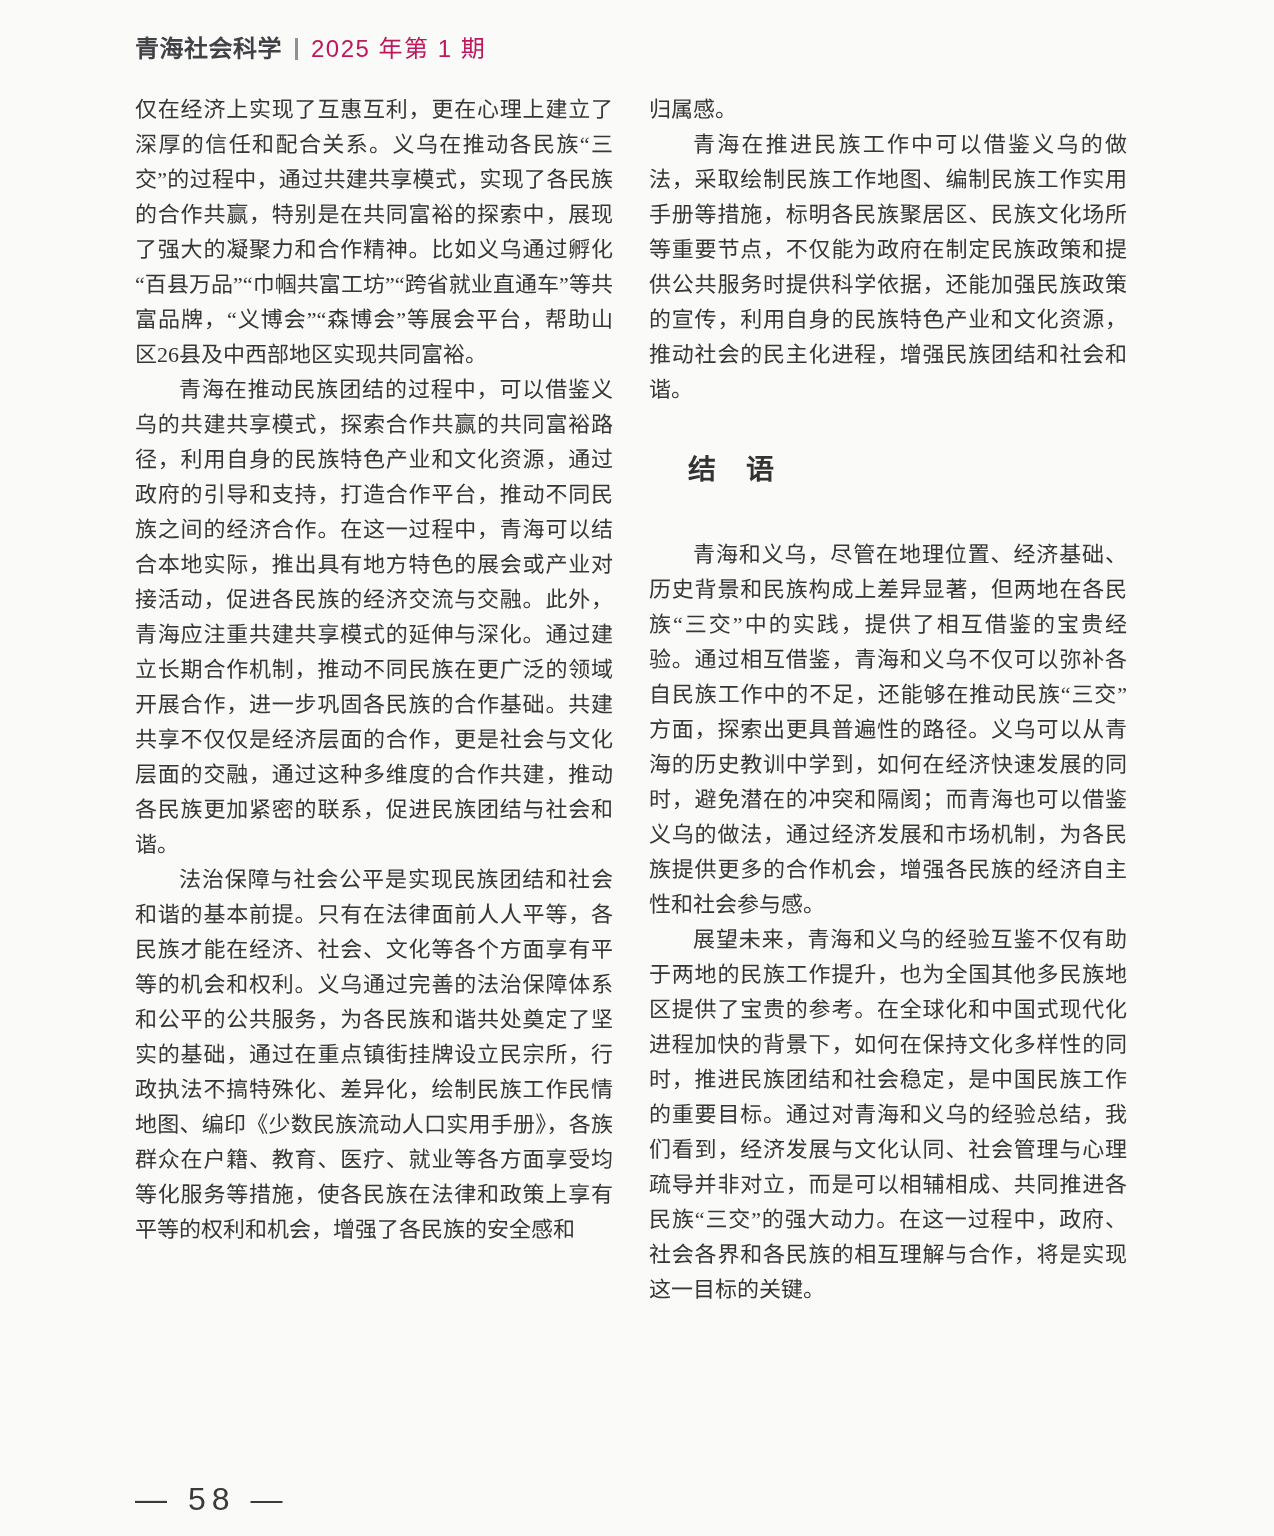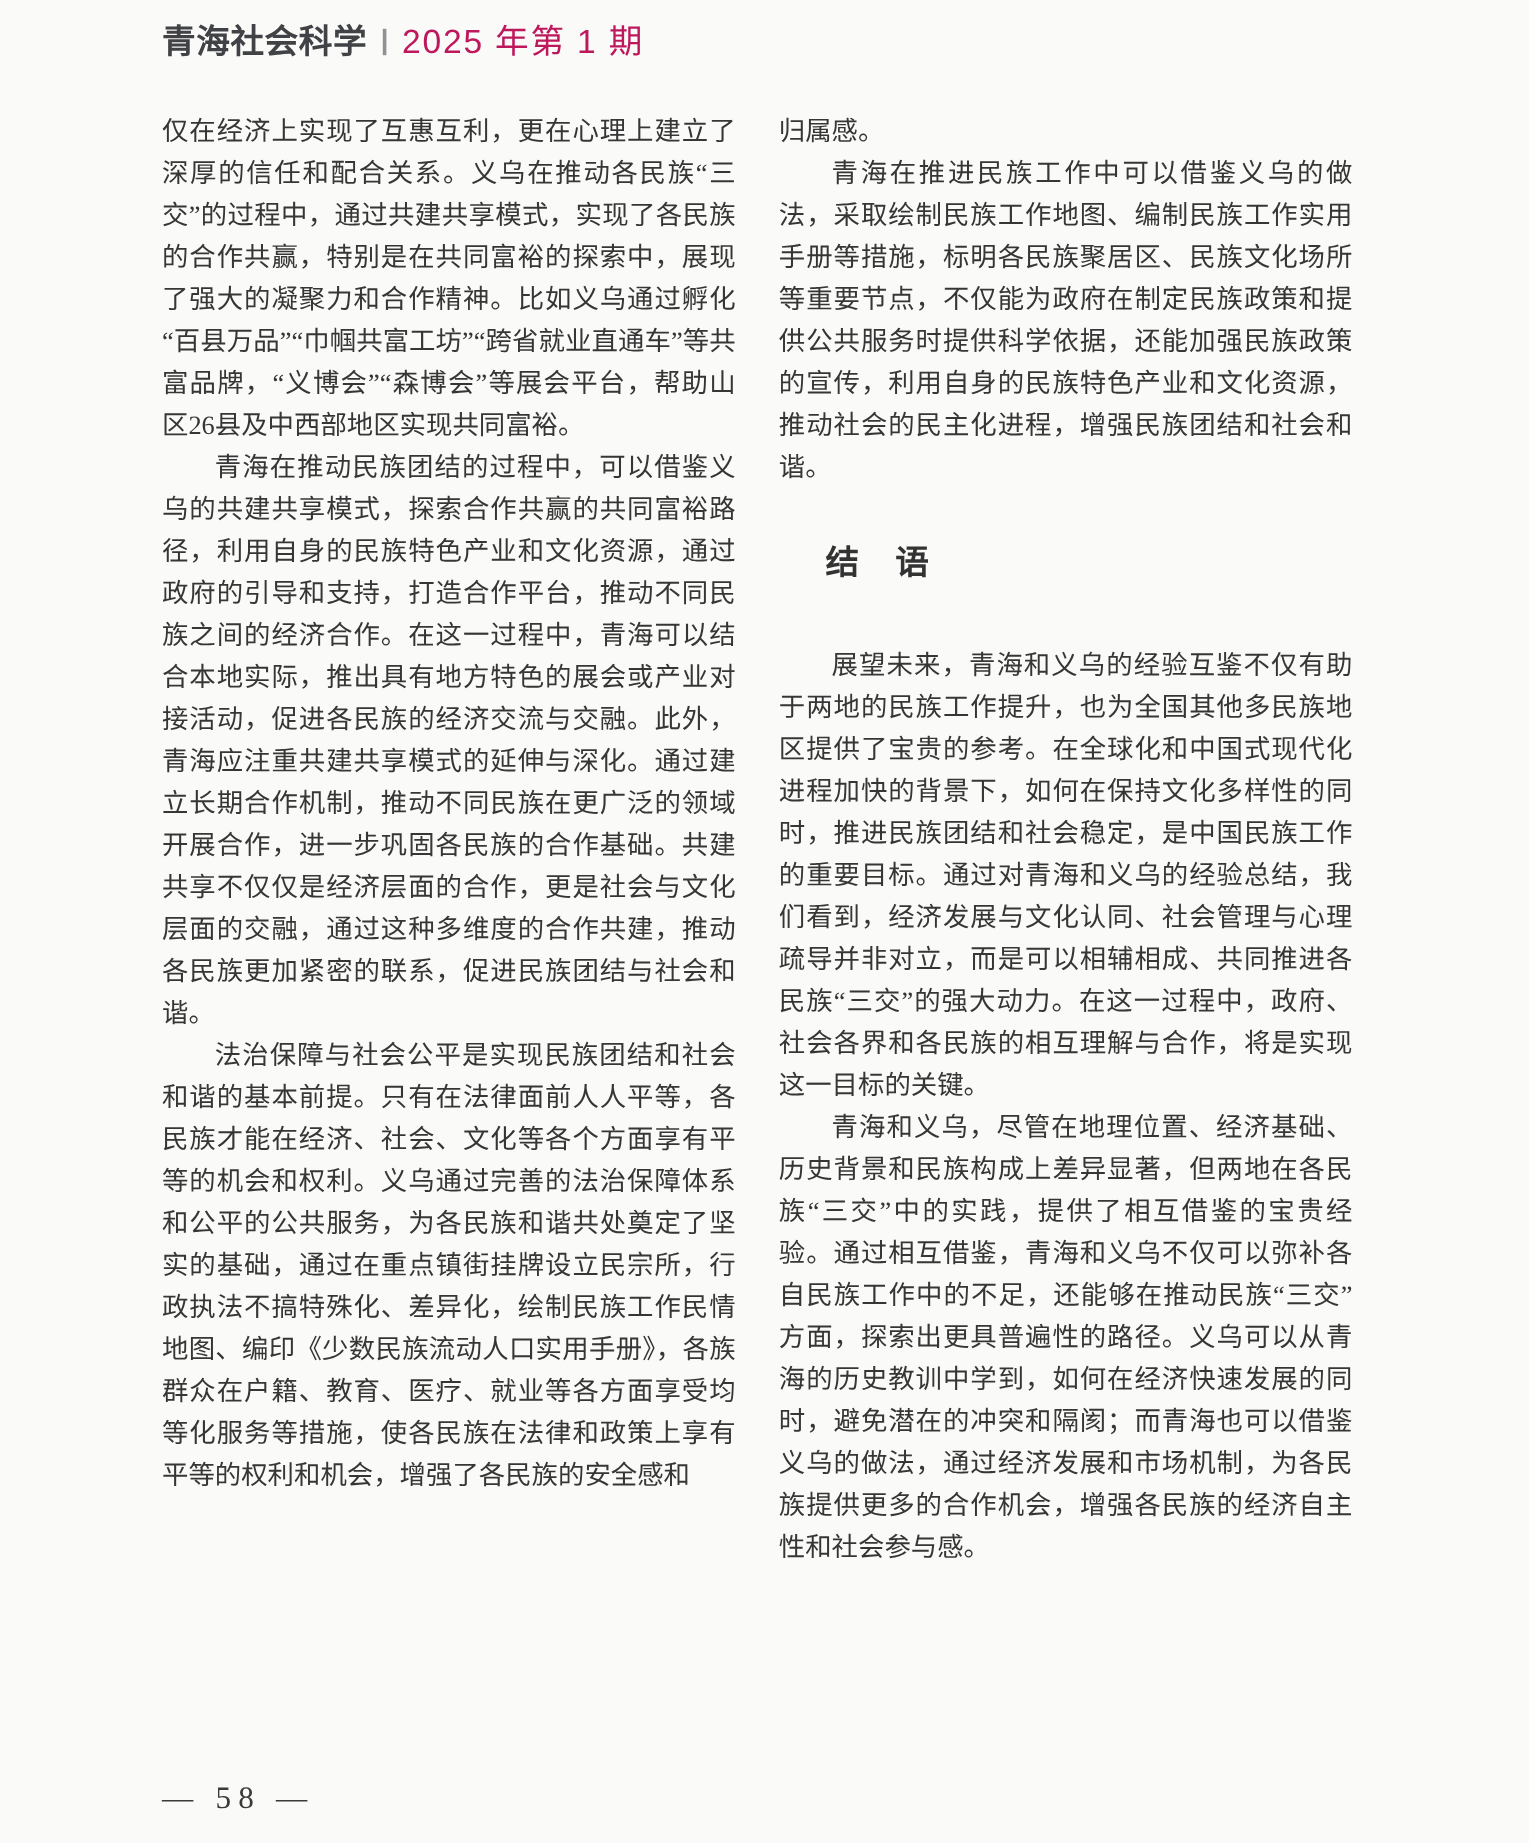--- a/index.html
+++ b/index.html
@@ -14,26 +14,26 @@
     background: #fafaf8;
     font-family: "Liberation Serif", "DejaVu Serif", serif;
     color: #363636;
     overflow: hidden;
   }
 
   
   .running-head {
     position: absolute;
     left: 135px;
-    top: 20px;
+    top: 34px;
     height: 30px;
     display: flex;
     align-items: center;
     font-family: "Liberation Sans", "DejaVu Sans", sans-serif;
-    font-size: 28px;
+    font-size: 24px;
     line-height: 30px;
     white-space: nowrap;
   }
   .journal-name {
     font-weight: bold;
     color: #404245;
     letter-spacing: 0.5px;
   }
   .head-divider {
     display: inline-block;
@@ -86,25 +86,25 @@
     font-weight: bold;
     color: #333333;
     letter-spacing: 1px;
   }
 
   
   .folio {
     position: absolute;
     left: 135px;
     top: 1484px;
-    font-size: 26px;
+    font-size: 32px;
     line-height: 30px;
     color: #3a3a3a;
     letter-spacing: 6px;
-    font-family: Liberation Serif, serif;
+    font-family: Liberation Sans, sans-serif;
   }
 </style>
 </head>
 <body>
 
 <div class="page">
 
   <header class="running-head">
     <span class="journal-name">青海社会科学</span>
     <span class="head-divider"></span>
@@ -116,22 +116,22 @@
     <section class="col">
       <p class="no-indent">仅在经济上实现了互惠互利，更在心理上建立了深厚的信任和配合关系。义乌在推动各民族“三交”的过程中，通过共建共享模式，实现了各民族的合作共赢，特别是在共同富裕的探索中，展现了强大的凝聚力和合作精神。比如义乌通过孵化“百县万品”“巾帼共富工坊”“跨省就业直通车”等共富品牌，“义博会”“森博会”等展会平台，帮助山区26县及中西部地区实现共同富裕。</p>
       <p>青海在推动民族团结的过程中，可以借鉴义乌的共建共享模式，探索合作共赢的共同富裕路径，利用自身的民族特色产业和文化资源，通过政府的引导和支持，打造合作平台，推动不同民族之间的经济合作。在这一过程中，青海可以结合本地实际，推出具有地方特色的展会或产业对接活动，促进各民族的经济交流与交融。此外，青海应注重共建共享模式的延伸与深化。通过建立长期合作机制，推动不同民族在更广泛的领域开展合作，进一步巩固各民族的合作基础。共建共享不仅仅是经济层面的合作，更是社会与文化层面的交融，通过这种多维度的合作共建，推动各民族更加紧密的联系，促进民族团结与社会和谐。</p>
       <p>法治保障与社会公平是实现民族团结和社会和谐的基本前提。只有在法律面前人人平等，各民族才能在经济、社会、文化等各个方面享有平等的机会和权利。义乌通过完善的法治保障体系和公平的公共服务，为各民族和谐共处奠定了坚实的基础，通过在重点镇街挂牌设立民宗所，行政执法不搞特殊化、差异化，绘制民族工作民情地图、编印《少数民族流动人口实用手册》，各族群众在户籍、教育、医疗、就业等各方面享受均等化服务等措施，使各民族在法律和政策上享有平等的权利和机会，增强了各民族的安全感和</p>
     </section>
 
     <section class="col">
       <p class="no-indent">归属感。</p>
       <p>青海在推进民族工作中可以借鉴义乌的做法，采取绘制民族工作地图、编制民族工作实用手册等措施，标明各民族聚居区、民族文化场所等重要节点，不仅能为政府在制定民族政策和提供公共服务时提供科学依据，还能加强民族政策的宣传，利用自身的民族特色产业和文化资源，推动社会的民主化进程，增强民族团结和社会和谐。</p>
       <h2 class="section-heading">结　语</h2>
+      <p>青海和义乌，尽管在地理位置、经济基础、历史背景和民族构成上差异显著，但两地在各民族“三交”中的实践，提供了相互借鉴的宝贵经验。通过相互借鉴，青海和义乌不仅可以弥补各自民族工作中的不足，还能够在推动民族“三交”方面，探索出更具普遍性的路径。义乌可以从青海的历史教训中学到，如何在经济快速发展的同时，避免潜在的冲突和隔阂；而青海也可以借鉴义乌的做法，通过经济发展和市场机制，为各民族提供更多的合作机会，增强各民族的经济自主性和社会参与感。</p>
       <p>展望未来，青海和义乌的经验互鉴不仅有助于两地的民族工作提升，也为全国其他多民族地区提供了宝贵的参考。在全球化和中国式现代化进程加快的背景下，如何在保持文化多样性的同时，推进民族团结和社会稳定，是中国民族工作的重要目标。通过对青海和义乌的经验总结，我们看到，经济发展与文化认同、社会管理与心理疏导并非对立，而是可以相辅相成、共同推进各民族“三交”的强大动力。在这一过程中，政府、社会各界和各民族的相互理解与合作，将是实现这一目标的关键。</p>
-      <p>青海和义乌，尽管在地理位置、经济基础、历史背景和民族构成上差异显著，但两地在各民族“三交”中的实践，提供了相互借鉴的宝贵经验。通过相互借鉴，青海和义乌不仅可以弥补各自民族工作中的不足，还能够在推动民族“三交”方面，探索出更具普遍性的路径。义乌可以从青海的历史教训中学到，如何在经济快速发展的同时，避免潜在的冲突和隔阂；而青海也可以借鉴义乌的做法，通过经济发展和市场机制，为各民族提供更多的合作机会，增强各民族的经济自主性和社会参与感。</p>
     </section>
 
   </main>
 
   <footer class="folio">
     <span>— 58 —</span>
   </footer>
 
 </div>
 

